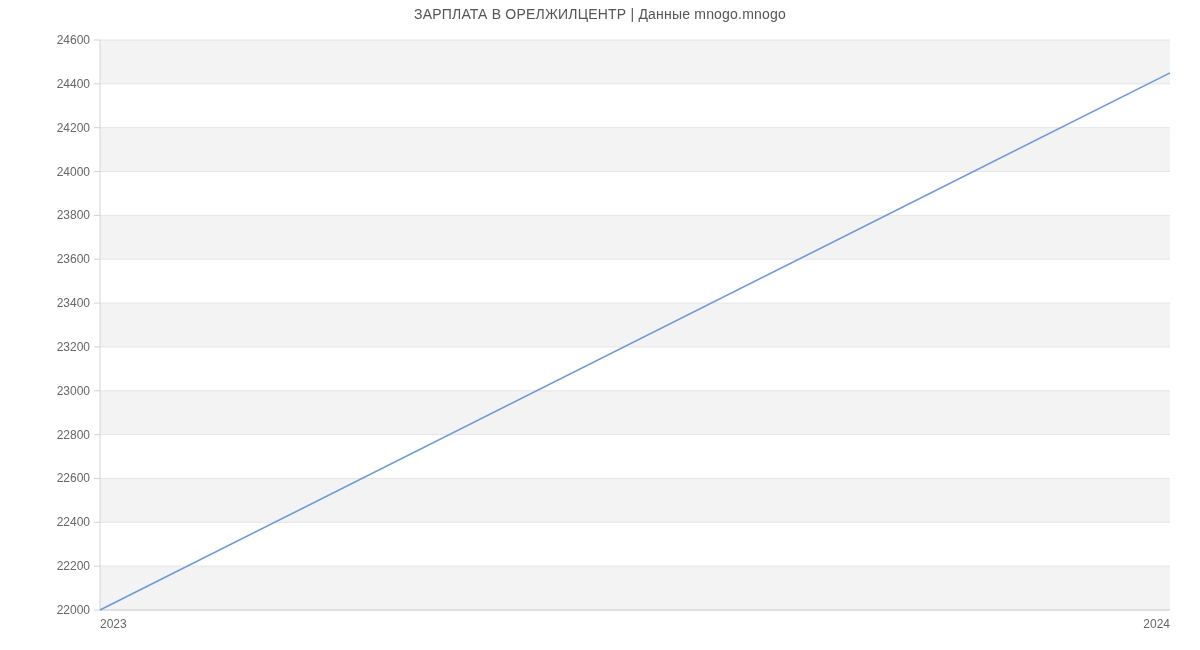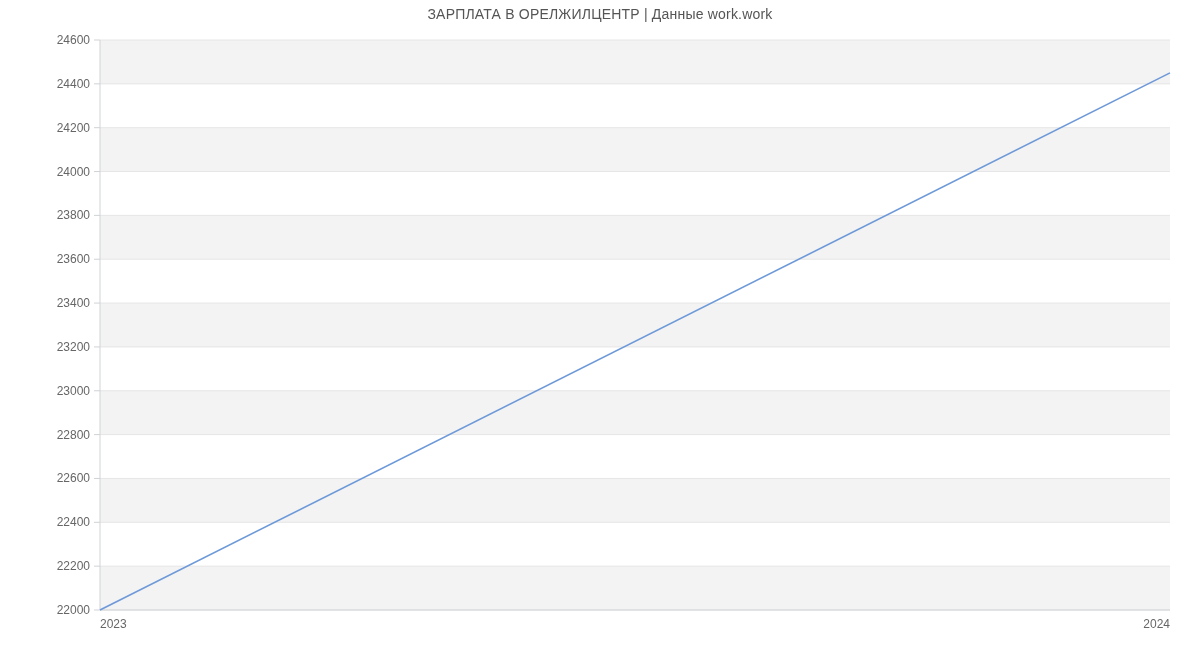--- a/index.html
+++ b/index.html
@@ -39,21 +39,21 @@
     fill: none;
     stroke: #6d99d8; 
     stroke-width: 1.6;
     shape-rendering: geometricPrecision;
   }
 </style>
 </head>
 <body>
 
 <div class="chart-wrap">
-  <div class="title">ЗАРПЛАТА В ОРЕЛЖИЛЦЕНТР | Данные work.work</div>
+  <div class="title">ЗАРПЛАТА В ОРЕЛЖИЛЦЕНТР | Данные mnogo.mnogo</div>
   <svg id="chart-svg" width="1200" height="650">
       <rect x="100" y="566.1538461538462" width="1070" height="43.84615384615381" class="grid-band"></rect>
       <rect x="100" y="478.46153846153845" width="1070" height="43.84615384615381" class="grid-band"></rect>
       <rect x="100" y="390.7692307692307" width="1070" height="43.846153846153925" class="grid-band"></rect>
       <rect x="100" y="303.0769230769231" width="1070" height="43.84615384615381" class="grid-band"></rect>
       <rect x="100" y="215.38461538461542" width="1070" height="43.84615384615381" class="grid-band"></rect>
       <rect x="100" y="127.69230769230768" width="1070" height="43.84615384615381" class="grid-band"></rect>
       <rect x="100" y="40" width="1070" height="43.84615384615381" class="grid-band"></rect>
       <line x1="100" x2="1170" y1="610" y2="610" class="grid-line"></line>
       <line x1="94" x2="100" y1="610" y2="610" class="axis-line"></line>

